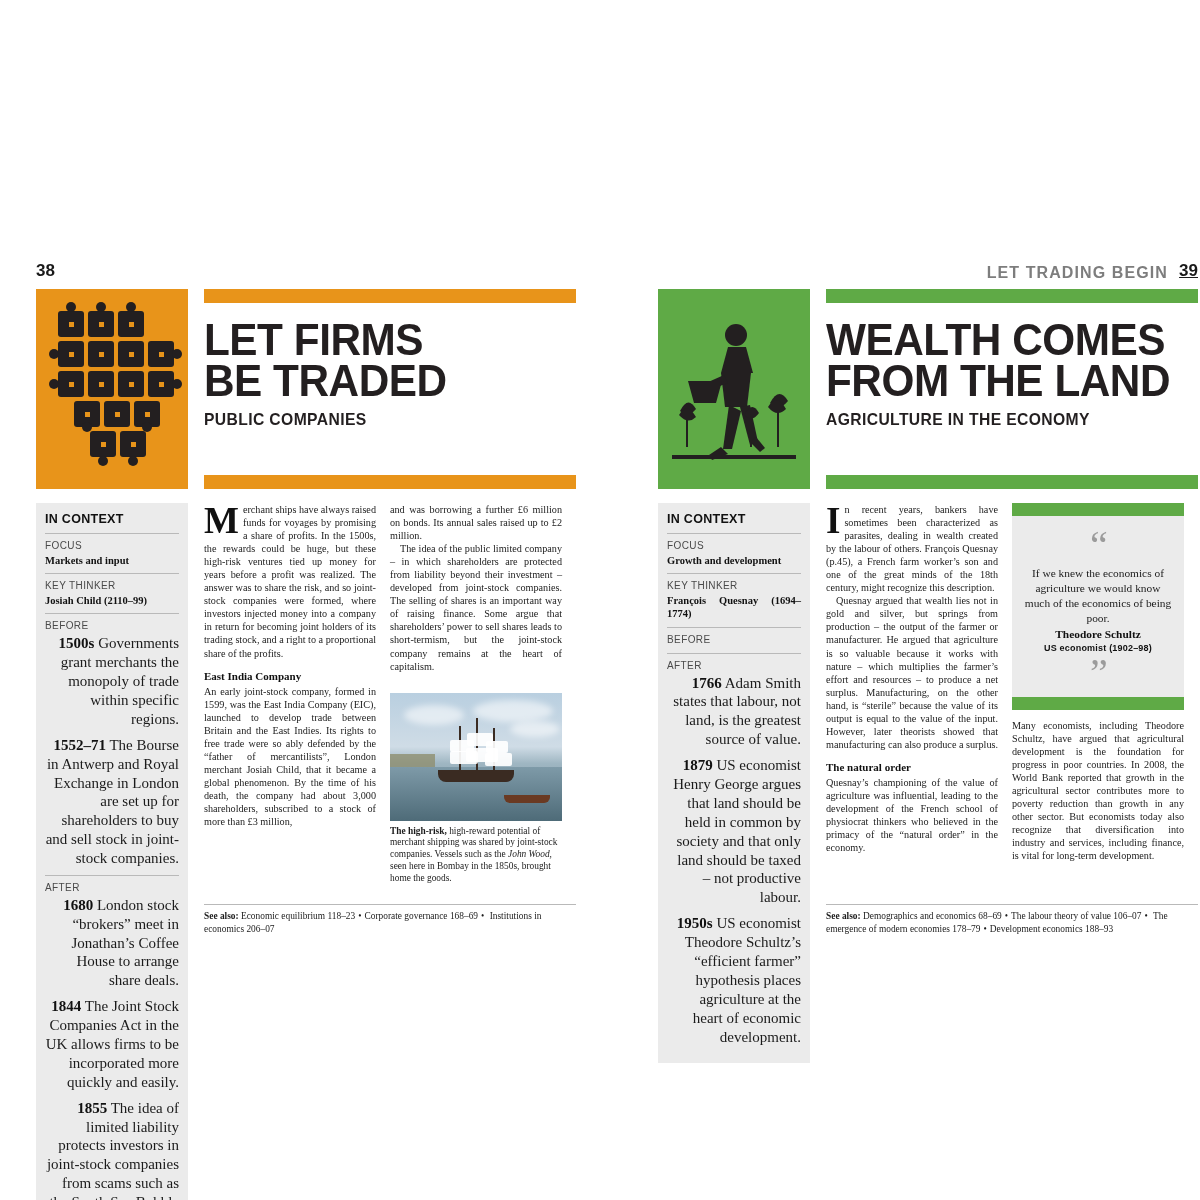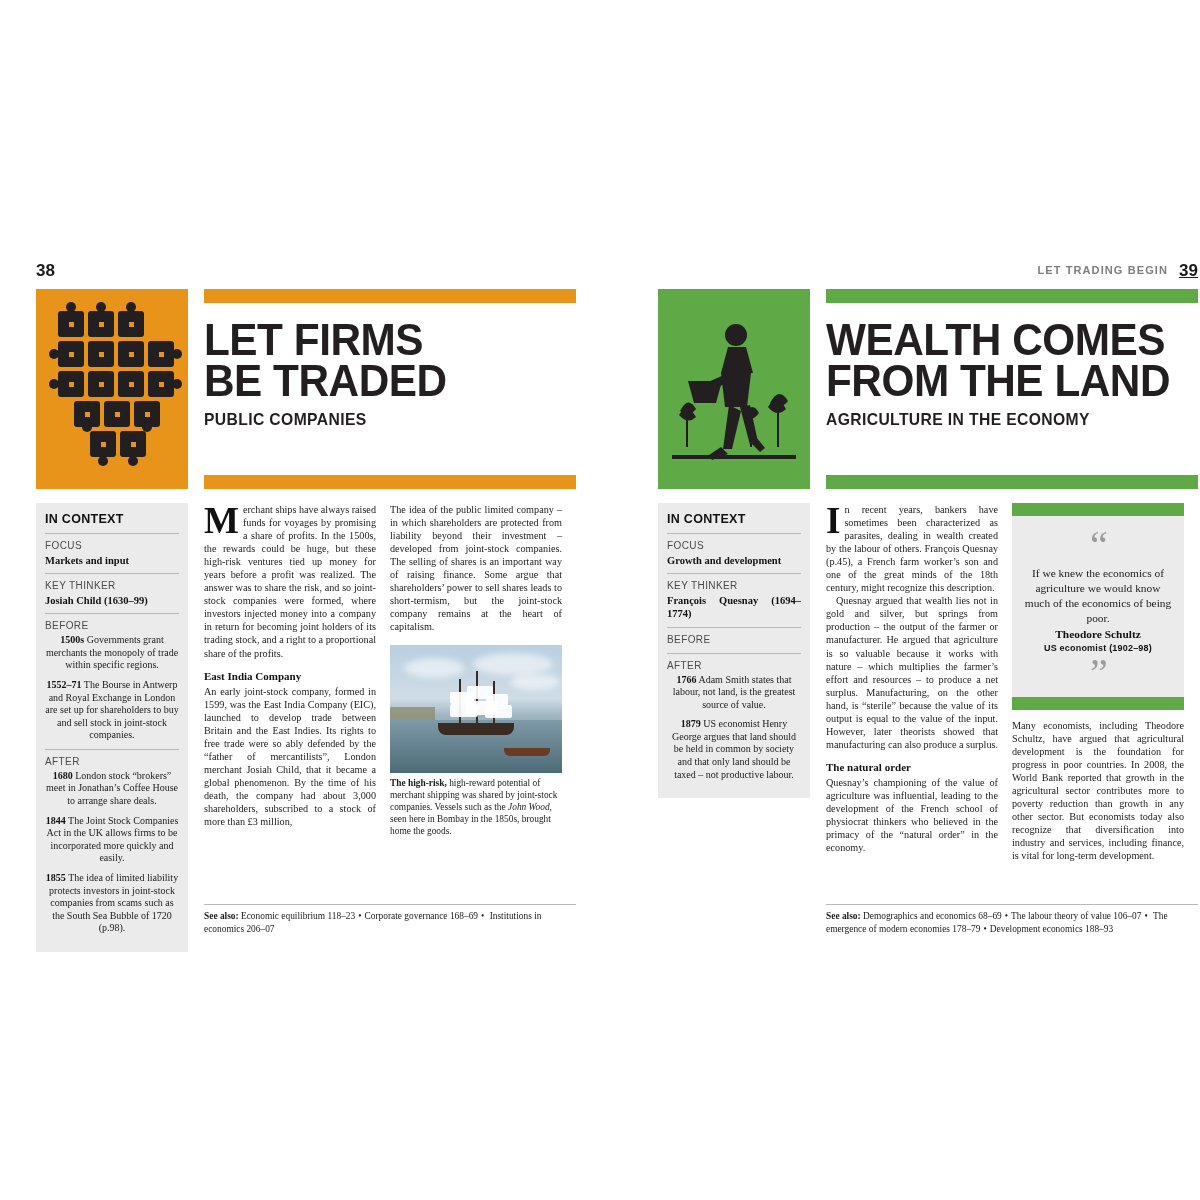--- a/index.html
+++ b/index.html
@@ -41,21 +41,21 @@
     letter-spacing: 0px;
   }
   .folio-left { position: absolute; left: 0; top: 0; }
   .folio-right { position: absolute; right: 0; top: 0; text-decoration: underline; }
   .runhead {
     position: absolute;
     right: 30px;
     top: 3px;
     font-family: "Liberation Sans", sans-serif;
     font-weight: bold;
-    font-size: 11px;
+    font-size: 16px;
     letter-spacing: 1.1px;
     color: #7d7d7d;
   }
 
   
   .titleblock {
     position: absolute;
     top: 28px;
     left: 0;
     width: 100%;
@@ -161,23 +161,23 @@
     letter-spacing: 0.4px;
     color: #4a4a4a;
     margin-bottom: 1px;
   }
   .ctx-strong {
     font-weight: bold;
     color: #111;
   }
   .ctx-item {
     margin-bottom: 7px;
-    font-size: 10px;
+    font-size: 15px;
     line-height: 1.26;
-    text-align: center;
+    text-align: right;
   }
   .ctx-name {
     font-family: "Liberation Serif", serif;
     font-weight: bold;
     font-size: 10.5px;
     color: #111;
   }
 
   .dropcap {
     float: left;
@@ -196,21 +196,21 @@
   .subhead {
     font-family: "Liberation Serif", serif;
     font-weight: bold;
     font-size: 11px;
     color: #111;
     margin: 9px 0 2px 0;
   }
 
   
   .figure {
-    margin-top: 12px;
+    margin-top: 20px;
     width: 100%;
   }
   .figimg {
     width: 100%;
     height: 128px;
     position: relative;
     overflow: hidden;
     background: linear-gradient(#b9cfe0 0%, #cfdce6 42%, #9fb6c2 55%, #6d8b9b 100%);
   }
   .sky-cloud {
@@ -430,21 +430,21 @@
 
     <div class="cols">
 
       <div class="col col-context">
         <div class="ctx-title">IN CONTEXT</div>
         <div class="ctx-div"></div>
         <div class="ctx-label">FOCUS</div>
         <div class="ctx-name">Markets and input</div>
         <div class="ctx-div"></div>
         <div class="ctx-label">KEY THINKER</div>
-        <div class="ctx-name">Josiah Child (1630–99)</div>
+        <div class="ctx-name">Josiah Child (2110–99)</div>
         <div class="ctx-div"></div>
         <div class="ctx-label">BEFORE</div>
         <div class="ctx-item">
           <span class="ctx-strong">1500s</span><span> Governments grant merchants the monopoly of trade within specific regions.</span>
         </div>
         <div class="ctx-item">
           <span class="ctx-strong">1552–71</span><span> The Bourse in Antwerp and Royal Exchange in London are set up for shareholders to buy and sell stock in joint-stock companies.</span>
         </div>
         <div class="ctx-div"></div>
         <div class="ctx-label">AFTER</div>
@@ -459,20 +459,21 @@
         </div>
       </div>
 
       <div class="col col-a">
         <p class="body"><span class="dropcap">M</span><span>erchant ships have always raised funds for voyages by promising a share of profits. In the 1500s, the rewards could be huge, but these high-risk ventures tied up money for years before a profit was realized. The answer was to share the risk, and so joint-stock companies were formed, where investors injected money into a company in return for becoming joint holders of its trading stock, and a right to a proportional share of the profits.</span></p>
         <div class="subhead">East India Company</div>
         <p class="body">An early joint-stock company, formed in 1599, was the East India Company (EIC), launched to develop trade between Britain and the East Indies. Its rights to free trade were so ably defended by the “father of mercantilists”, London merchant Josiah Child, that it became a global phenomenon. By the time of his death, the company had about 3,000 shareholders, subscribed to a stock of more than £3 million,</p>
       </div>
 
       <div class="col col-b">
+        <p class="body">and was borrowing a further £6 million on bonds. Its annual sales raised up to £2 million.</p>
         <p class="body">The idea of the public limited company – in which shareholders are protected from liability beyond their investment – developed from joint-stock companies. The selling of shares is an important way of raising finance. Some argue that shareholders’ power to sell shares leads to short-termism, but the joint-stock company remains at the heart of capitalism.</p>
 
         <div class="figure">
           <div class="figimg">
             <div class="sky-cloud" style="left:8%; top:10%; width:60px; height:20px;"></div>
             <div class="sky-cloud" style="left:48%; top:6%; width:80px; height:22px;"></div>
             <div class="sky-cloud" style="left:70%; top:22%; width:50px; height:16px;"></div>
             <div class="landmass"></div>
             <div class="sea"></div>
             <div class="mast" style="left:40%; height:52px;"></div>
@@ -566,20 +567,23 @@
         <div class="ctx-div"></div>
         <div class="ctx-label">BEFORE</div>
         <div class="ctx-div"></div>
         <div class="ctx-label">AFTER</div>
         <div class="ctx-item">
           <span class="ctx-strong">1766</span><span> Adam Smith states that labour, not land, is the greatest source of value.</span>
         </div>
         <div class="ctx-item">
           <span class="ctx-strong">1879</span><span> US economist Henry George argues that land should be held in common by society and that only land should be taxed – not productive labour.</span>
         </div>
+        <div class="ctx-item">
+          <span class="ctx-strong">1950s</span><span> US economist Theodore Schultz’s “efficient farmer” hypothesis places agriculture at the heart of economic development.</span>
+        </div>
       </div>
 
       <div class="col rcol-a">
         <p class="body"><span class="dropcap">I</span><span>n recent years, bankers have sometimes been characterized as parasites, dealing in wealth created by the labour of others. François Quesnay (p.45), a French farm worker’s son and one of the great minds of the 18th century, might recognize this description.</span></p>
         <p class="body">Quesnay argued that wealth lies not in gold and silver, but springs from production – the output of the farmer or manufacturer. He argued that agriculture is so valuable because it works with nature – which multiplies the farmer’s effort and resources – to produce a net surplus. Manufacturing, on the other hand, is “sterile” because the value of its output is equal to the value of the input. However, later theorists showed that manufacturing can also produce a surplus.</p>
         <div class="subhead">The natural order</div>
         <p class="body">Quesnay’s championing of the value of agriculture was influential, leading to the development of the French school of physiocrat thinkers who believed in the primacy of the “natural order” in the economy.</p>
       </div>
 
       <div class="col rcol-b">

